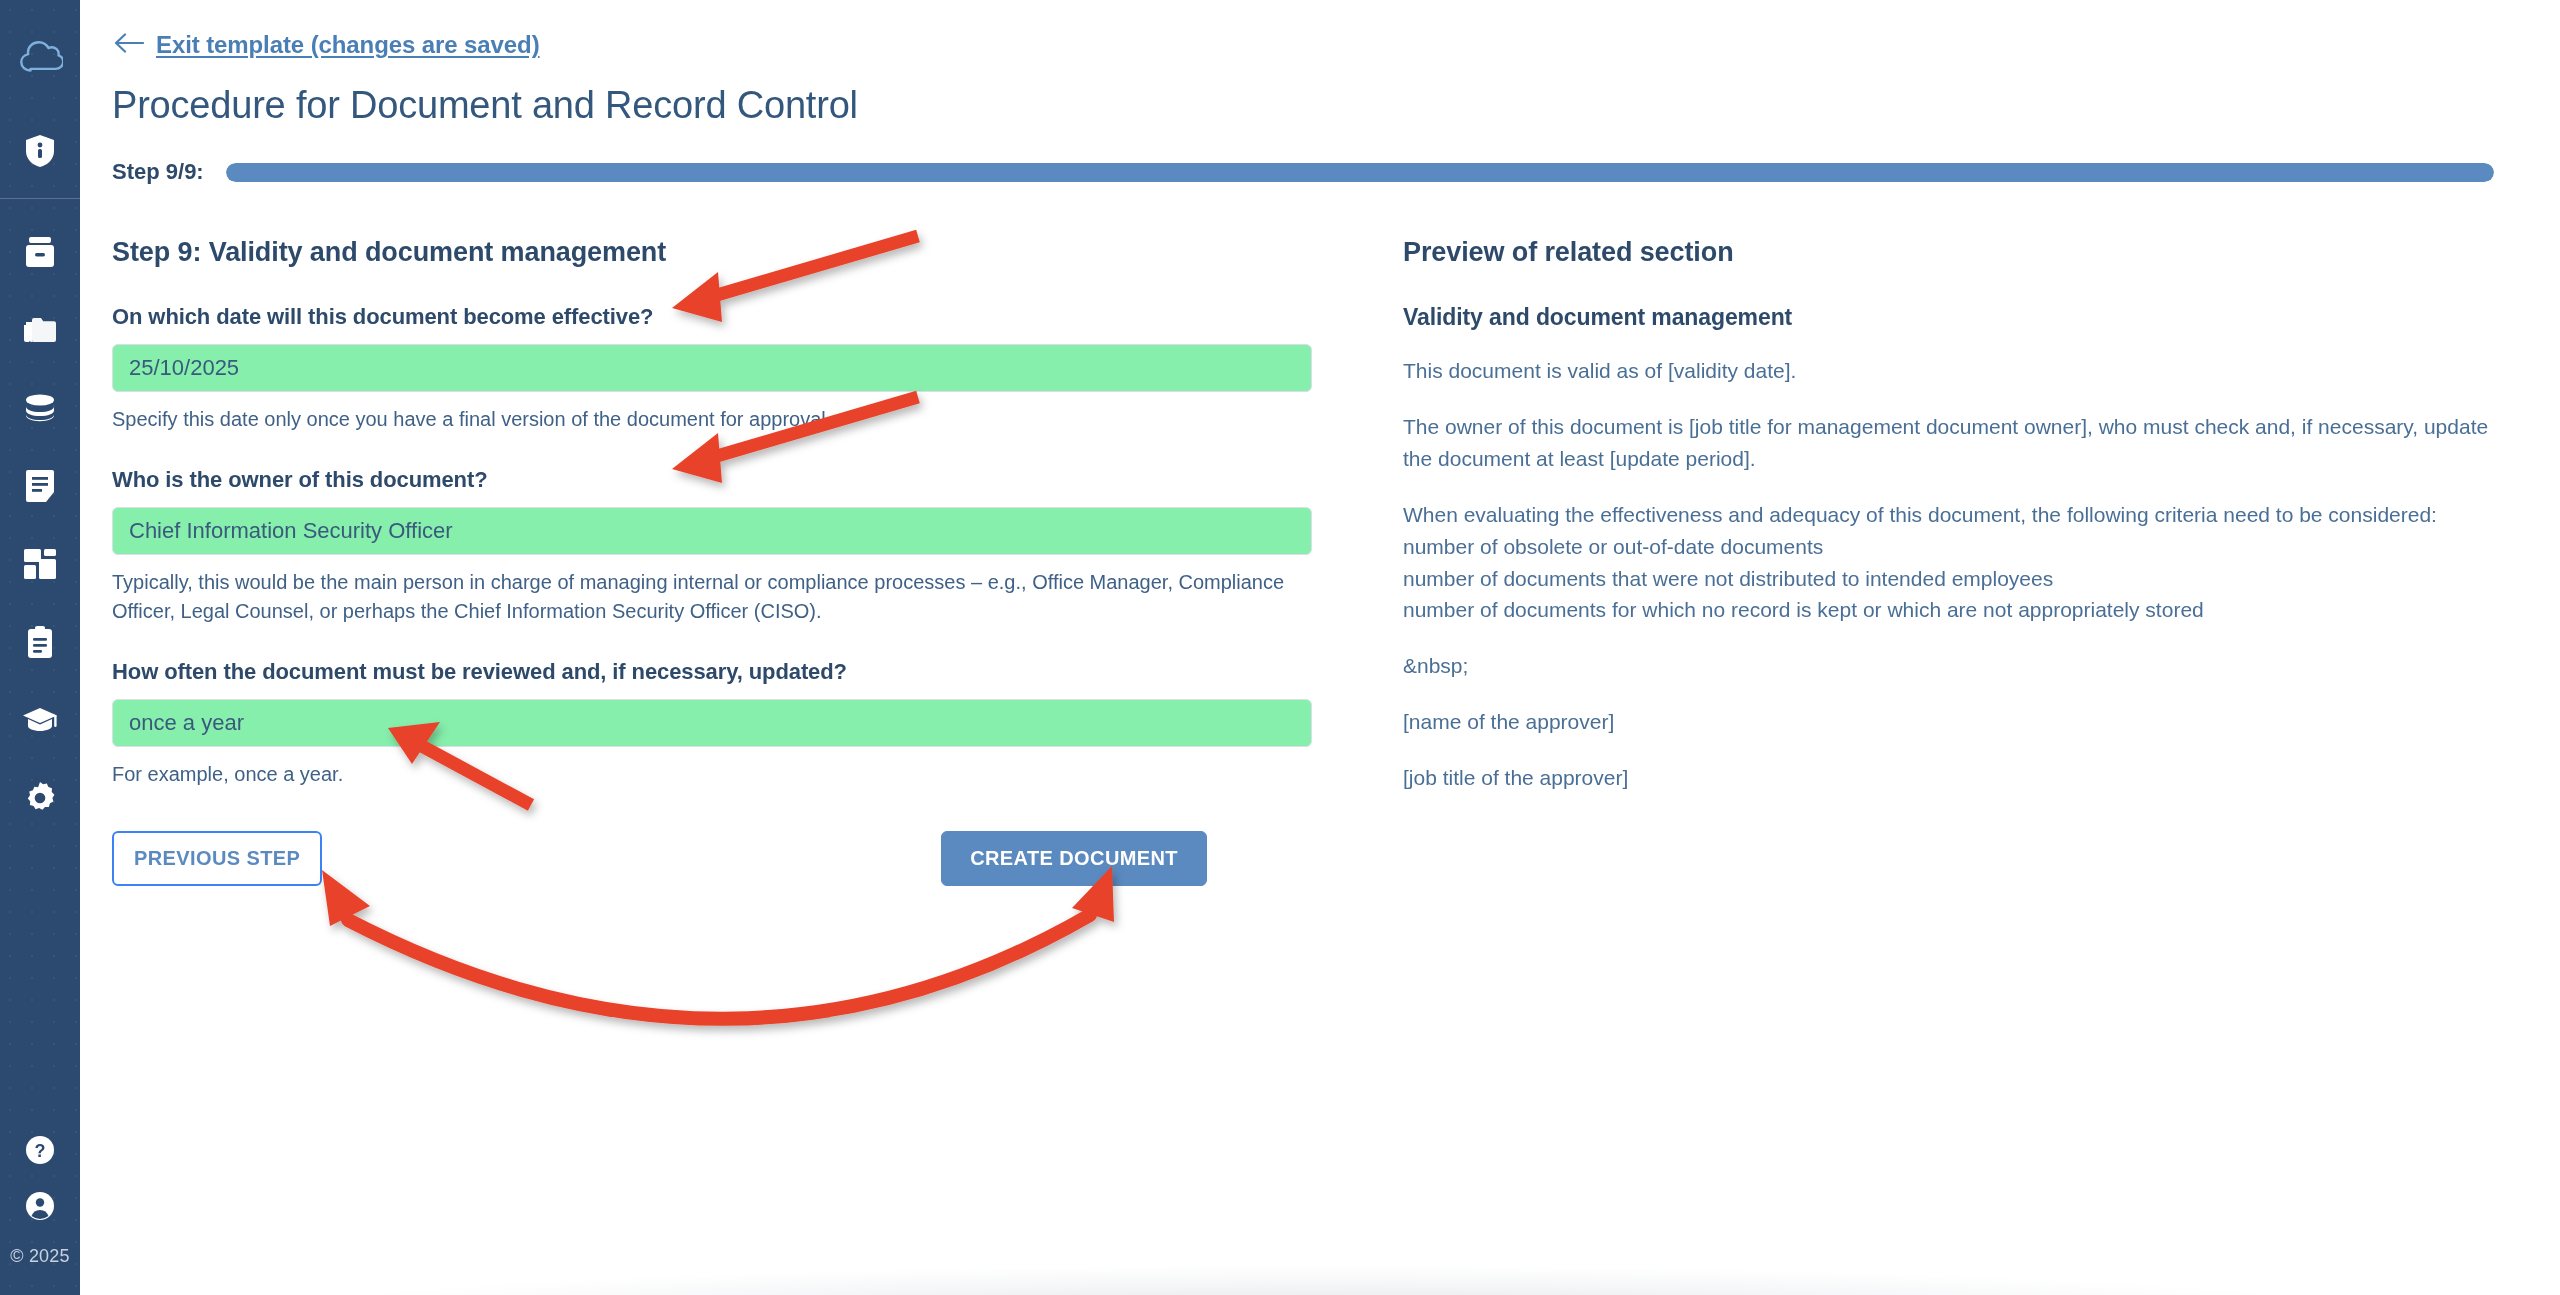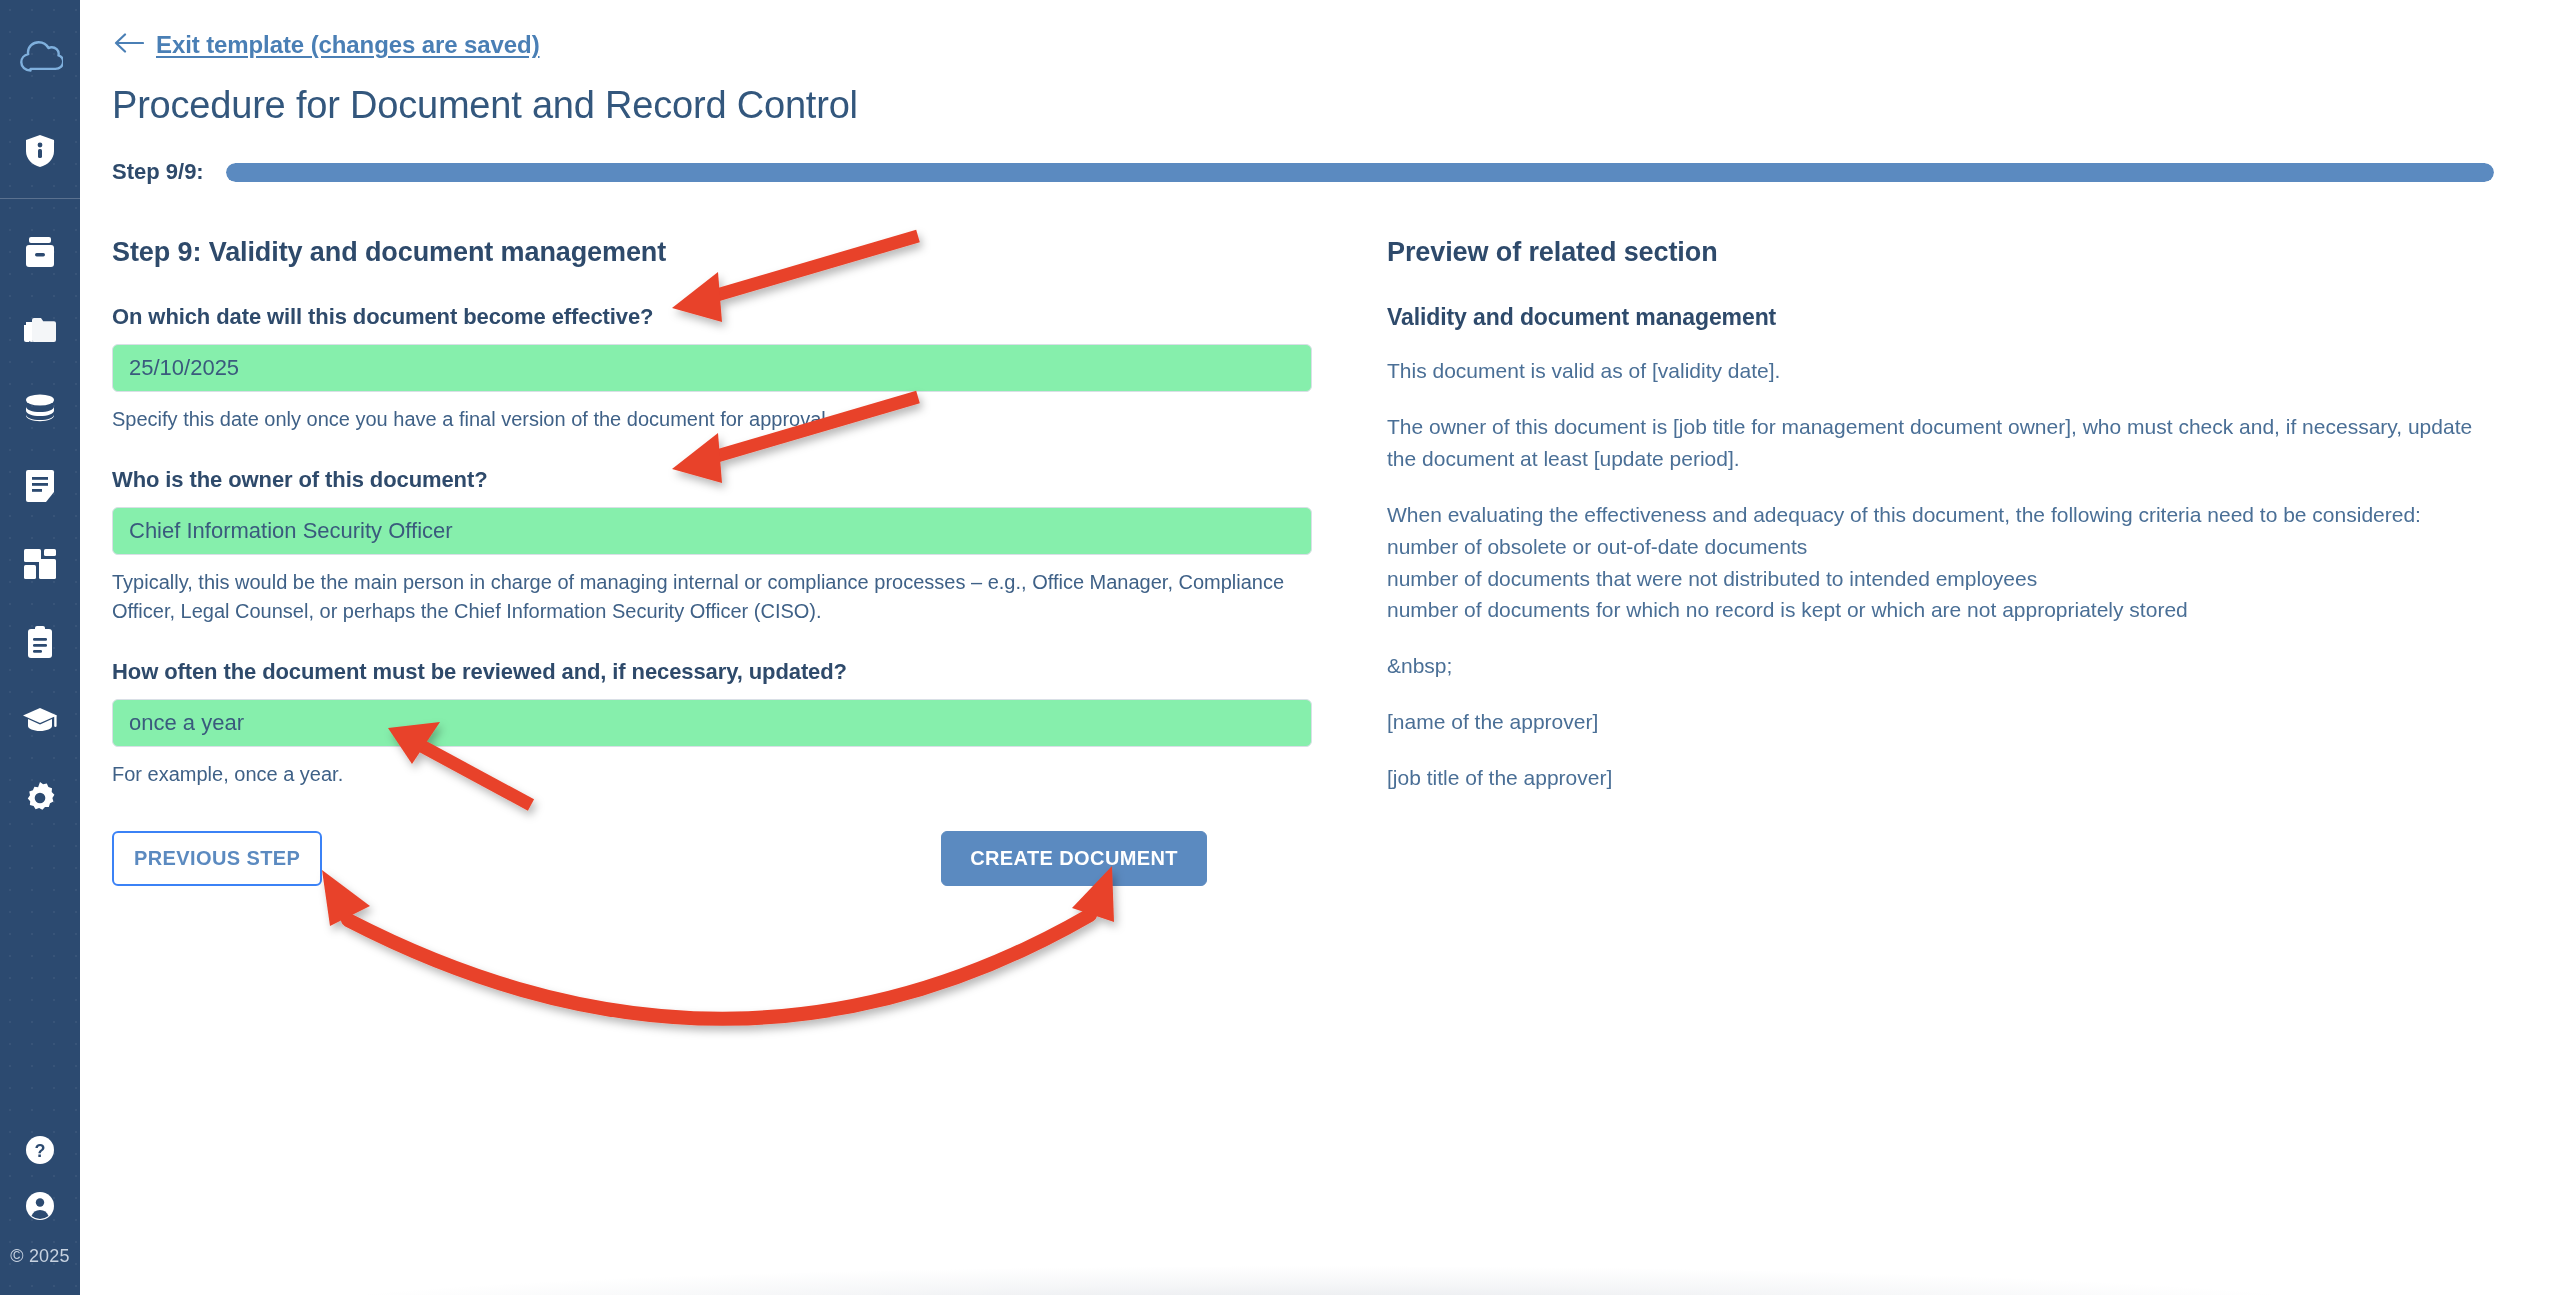--- a/index.html
+++ b/index.html
@@ -151,21 +151,21 @@
   .progress-fill {
     height: 100%;
     border-radius: 10px;
     background: #5b8ac0;
   }
 
   
   .columns {
     display: flex;
     margin-top: 52px;
-    gap: 40px;
+    gap: 56px;
   }
   .col-left { width: 1235px; flex: 0 0 1235px; }
   .col-right { flex: 1 1 auto; padding-right: 10px; }
 
   .section-title {
     color: #2e4a6b;
     font-size: 27px;
     font-weight: bold;
     letter-spacing: -0.1px;
   }

